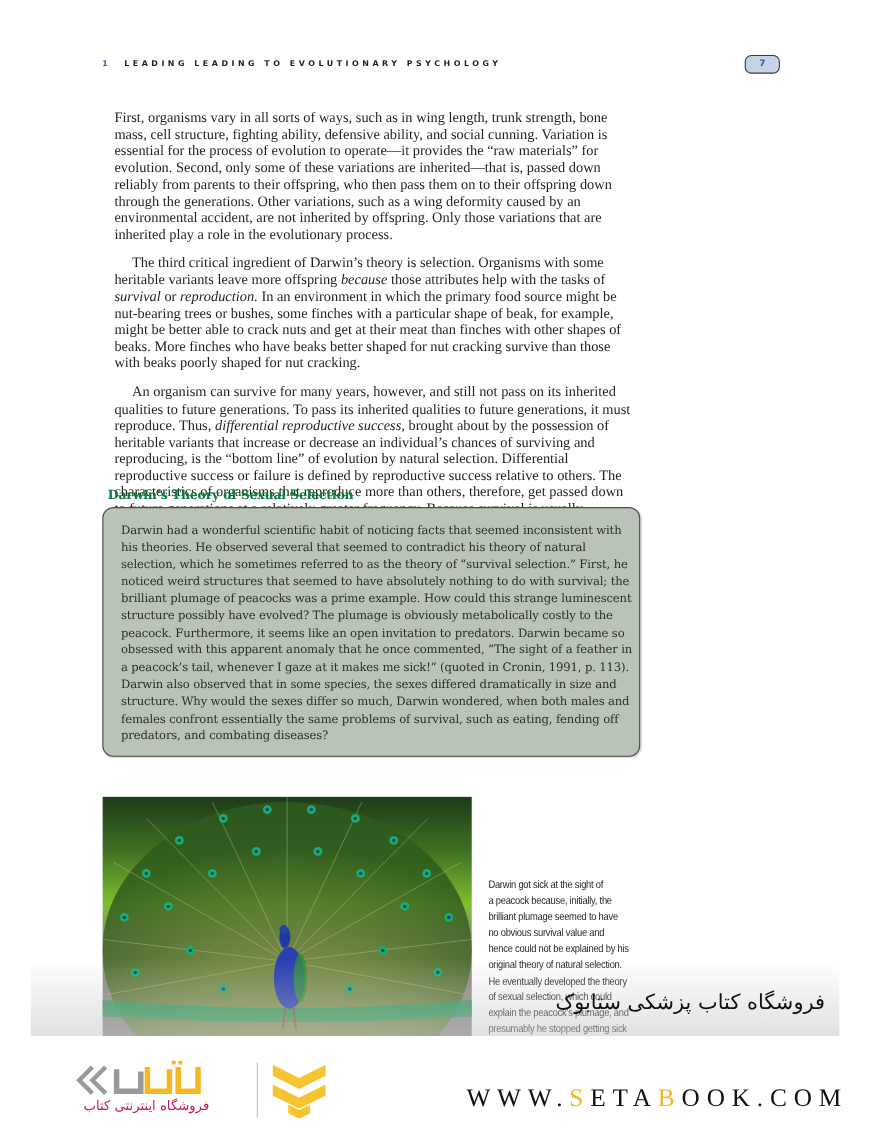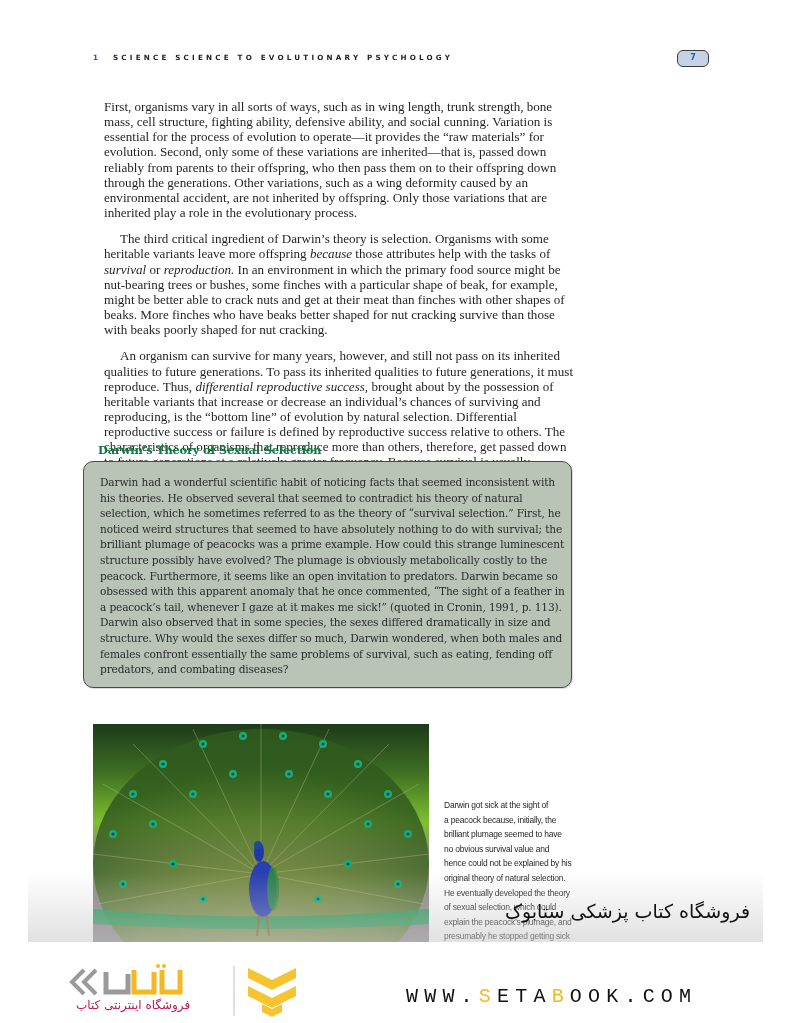--- a/index.html
+++ b/index.html
@@ -9,42 +9,42 @@
   .running-head .chap-num { color: #1f5ea8; margin-right: 6px; }
   .page-badge { position: absolute; left: 677px; top: 50px; width: 32px; height: 17px; border: 1.5px solid #3b3b3b; border-radius: 6px; background: #c6d3e6; box-sizing: border-box; text-align: center; font-family: "DejaVu Sans", sans-serif; font-weight: bold; font-size: 8px; line-height: 14px; color: #1f5ea8; }
 
   .body-text { position: absolute; left: 93px; top: 88px; width: 492px; font-family: "Liberation Serif", serif; font-size: 13.1px; line-height: 15.15px; color: #231f20; }
   .body-text p { margin: 11px; }
   .body-text p.indent { text-indent: 16px; }
   .body-text em { }
 
   .section-heading { position: absolute; left: 98px; top: 443px; font-family: "DejaVu Serif", serif; font-weight: bold; font-size: 11.4px; color: #0b7a3e; letter-spacing: -0.2px; }
 
-  .sidebar-box { position: absolute; left: 83px; top: 461px; width: 489px; height: 227px; box-sizing: border-box; background: #b9c4b6; border: 1.5px solid #4a4a4a; border-radius: 10px; box-shadow: 1px 1px 1px rgba(0,0,0,0.15); padding: 13px 0 0 16px; font-family: "DejaVu Serif", serif; font-size: 10.6px; line-height: 15.6px; color: #2b2b2b; letter-spacing: -0.15px; }
+  .sidebar-box { position: absolute; left: 93px; top: 461px; width: 489px; height: 227px; box-sizing: border-box; background: #b9c4b6; border: 1.5px solid #4a4a4a; border-radius: 10px; box-shadow: 1px 1px 1px rgba(0,0,0,0.15); padding: 13px 0 0 16px; font-family: "DejaVu Serif", serif; font-size: 10.6px; line-height: 15.6px; color: #2b2b2b; letter-spacing: -0.15px; }
 
   .photo { position: absolute; left: 93px; top: 724px; width: 336px; height: 218px; overflow: hidden; }
   .photo svg { display: block; }
 
   .caption { position: absolute; left: 444px; top: 798px; width: 150px; font-family: "Liberation Sans", sans-serif; font-size: 9.9px; line-height: 14.6px; color: #231f20; letter-spacing: -0.25px; transform: scaleX(0.86); transform-origin: left top; white-space: nowrap; }
 
   .fade-band { position: absolute; left: 28px; top: 872px; width: 735px; height: 70px; background: linear-gradient(to bottom, rgba(255,255,255,0) 0%, rgba(200,200,200,0.55) 100%); pointer-events: none; }
 
   .footer { position: absolute; left: 0; top: 942px; width: 791px; height: 81px; background: #ffffff; }
   .brand-logo { position: absolute; left: 62px; top: 960px; width: 250px; height: 60px; }
   .brand-sub { position: absolute; left: 76px; top: 998px; font-family: "DejaVu Sans", sans-serif; font-size: 12px; color: #be185d; direction: rtl; }
   .store-name { position: absolute; left: 480px; top: 900px; width: 270px; text-align: right; font-family: "DejaVu Sans", sans-serif; font-size: 19px; color: #111; direction: rtl; }
-  .store-url { position: absolute; left: 406px; top: 985px; font-family: Liberation Mono, monospace; font-size: 20px; letter-spacing: 6.2px; color: #111; }
+  .store-url { position: absolute; left: 424px; top: 985px; font-family: Liberation Serif, serif; font-size: 23px; letter-spacing: 6.2px; color: #111; }
   .store-url .hl { color: #f5b820; }
 </style>
 </head>
 <body>
 
 <div class="running-head">
   <span class="chap-num">1</span>
-  <span>SCIENCE SCIENCE TO EVOLUTIONARY PSYCHOLOGY</span>
+  <span>LEADING LEADING TO EVOLUTIONARY PSYCHOLOGY</span>
 </div>
 <div class="page-badge">7</div>
 
 <div class="body-text">
   <p><span>First, organisms vary in all sorts of ways, such as in wing length, trunk strength, bone mass, cell structure, fighting ability, defensive ability, and social cunning. Variation is essential for the process of evolution to operate—it provides the “raw materials” for evolution. Second, only some of these variations are inherited—that is, passed down reliably from parents to their offspring, who then pass them on to their offspring down through the generations. Other variations, such as a wing deformity caused by an environmental accident, are not inherited by offspring. Only those variations that are inherited play a role in the evolutionary process.</span></p>
   <p class="indent"><span>The third critical ingredient of Darwin’s theory is selection. Organisms with some heritable variants leave more offspring </span><em>because</em><span> those attributes help with the tasks of </span><em>survival</em><span> or </span><em>reproduction.</em><span> In an environment in which the primary food source might be nut-bearing trees or bushes, some finches with a particular shape of beak, for example, might be better able to crack nuts and get at their meat than finches with other shapes of beaks. More finches who have beaks better shaped for nut cracking survive than those with beaks poorly shaped for nut cracking.</span></p>
   <p class="indent"><span>An organism can survive for many years, however, and still not pass on its inherited qualities to future generations. To pass its inherited qualities to future generations, it must reproduce. Thus, </span><em>differential reproductive success</em><span>, brought about by the possession of heritable variants that increase or decrease an individual’s chances of surviving and reproducing, is the “bottom line” of evolution by natural selection. Differential reproductive success or failure is defined by reproductive success relative to others. The characteristics of organisms that reproduce more than others, therefore, get passed down to future generations at a relatively greater frequency. Because survival is usually necessary for reproduction, it took on a critical role in Darwin’s theory of natural selection.</span></p>
 </div>
 
 <div class="section-heading">Darwin’s Theory of Sexual Selection</div>

